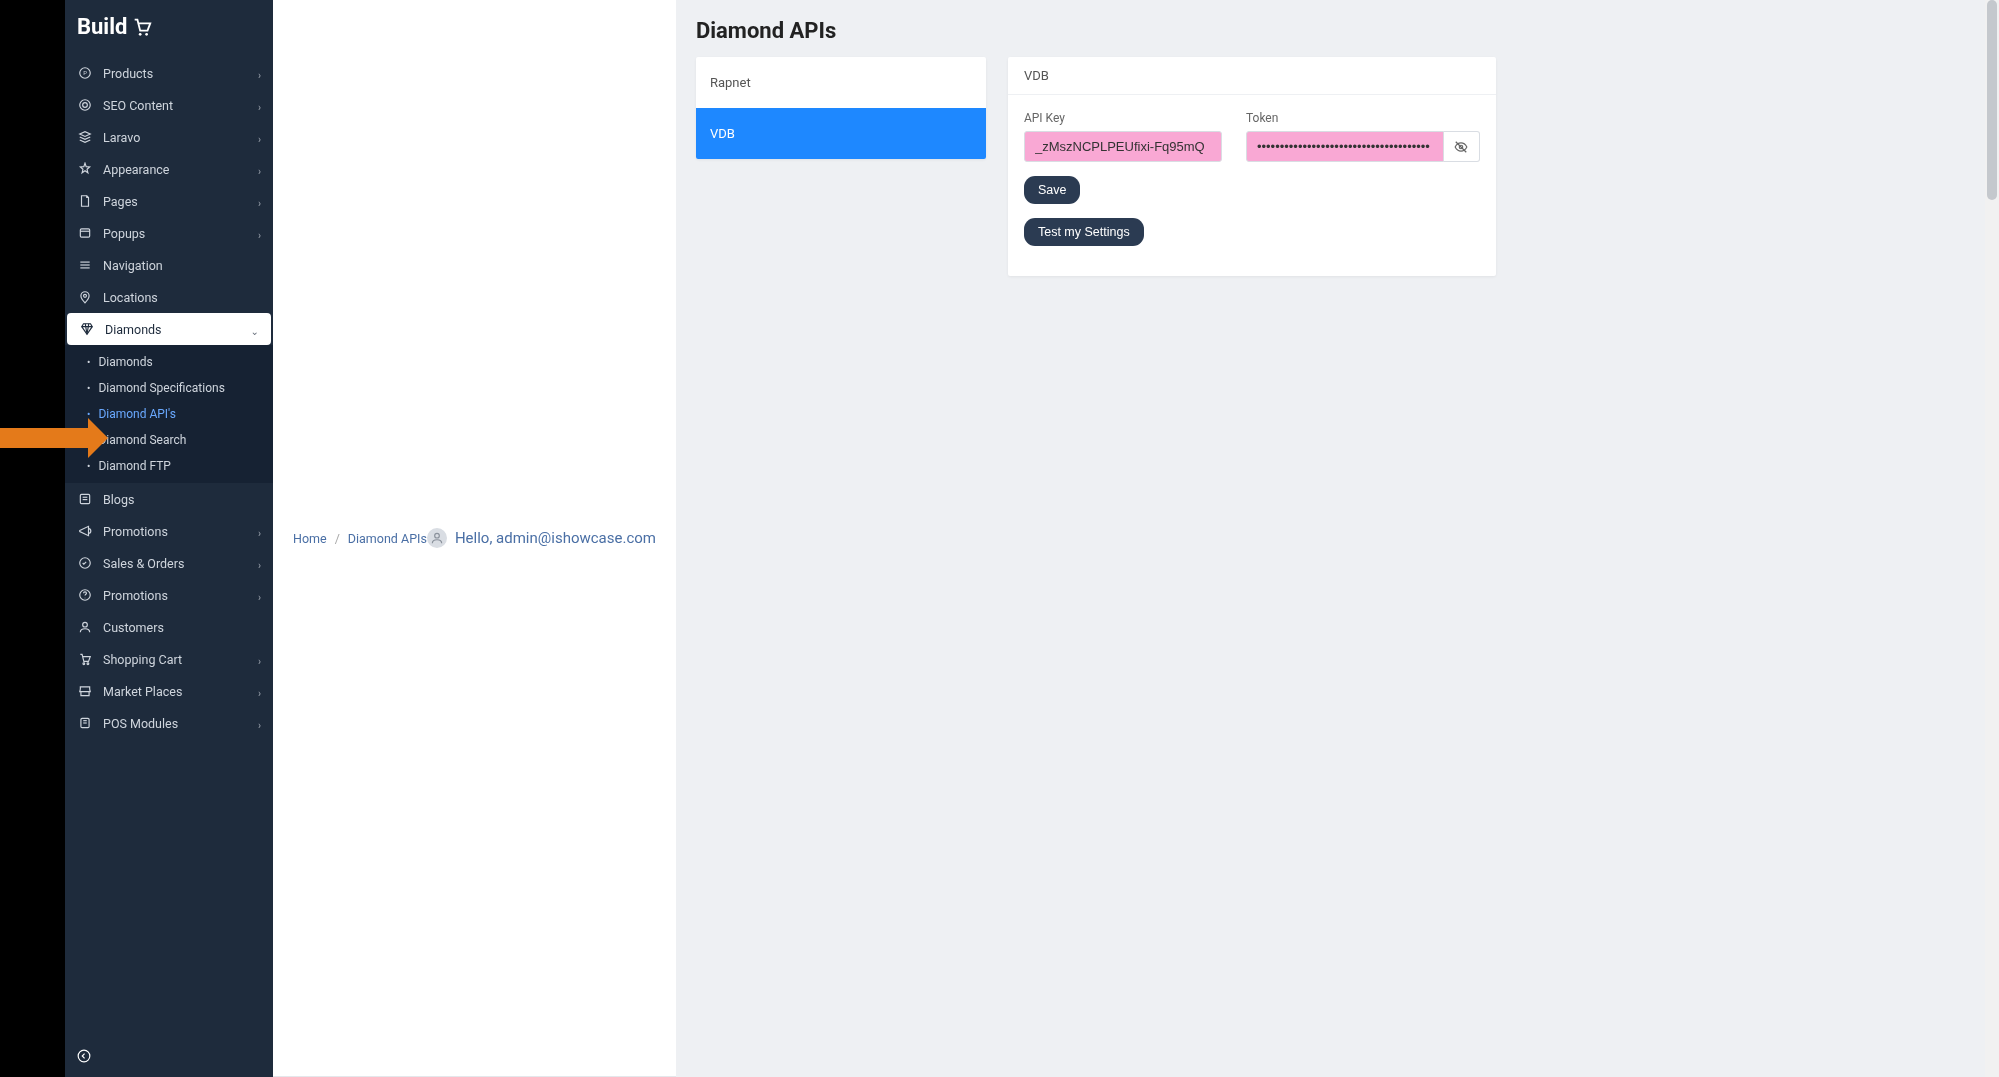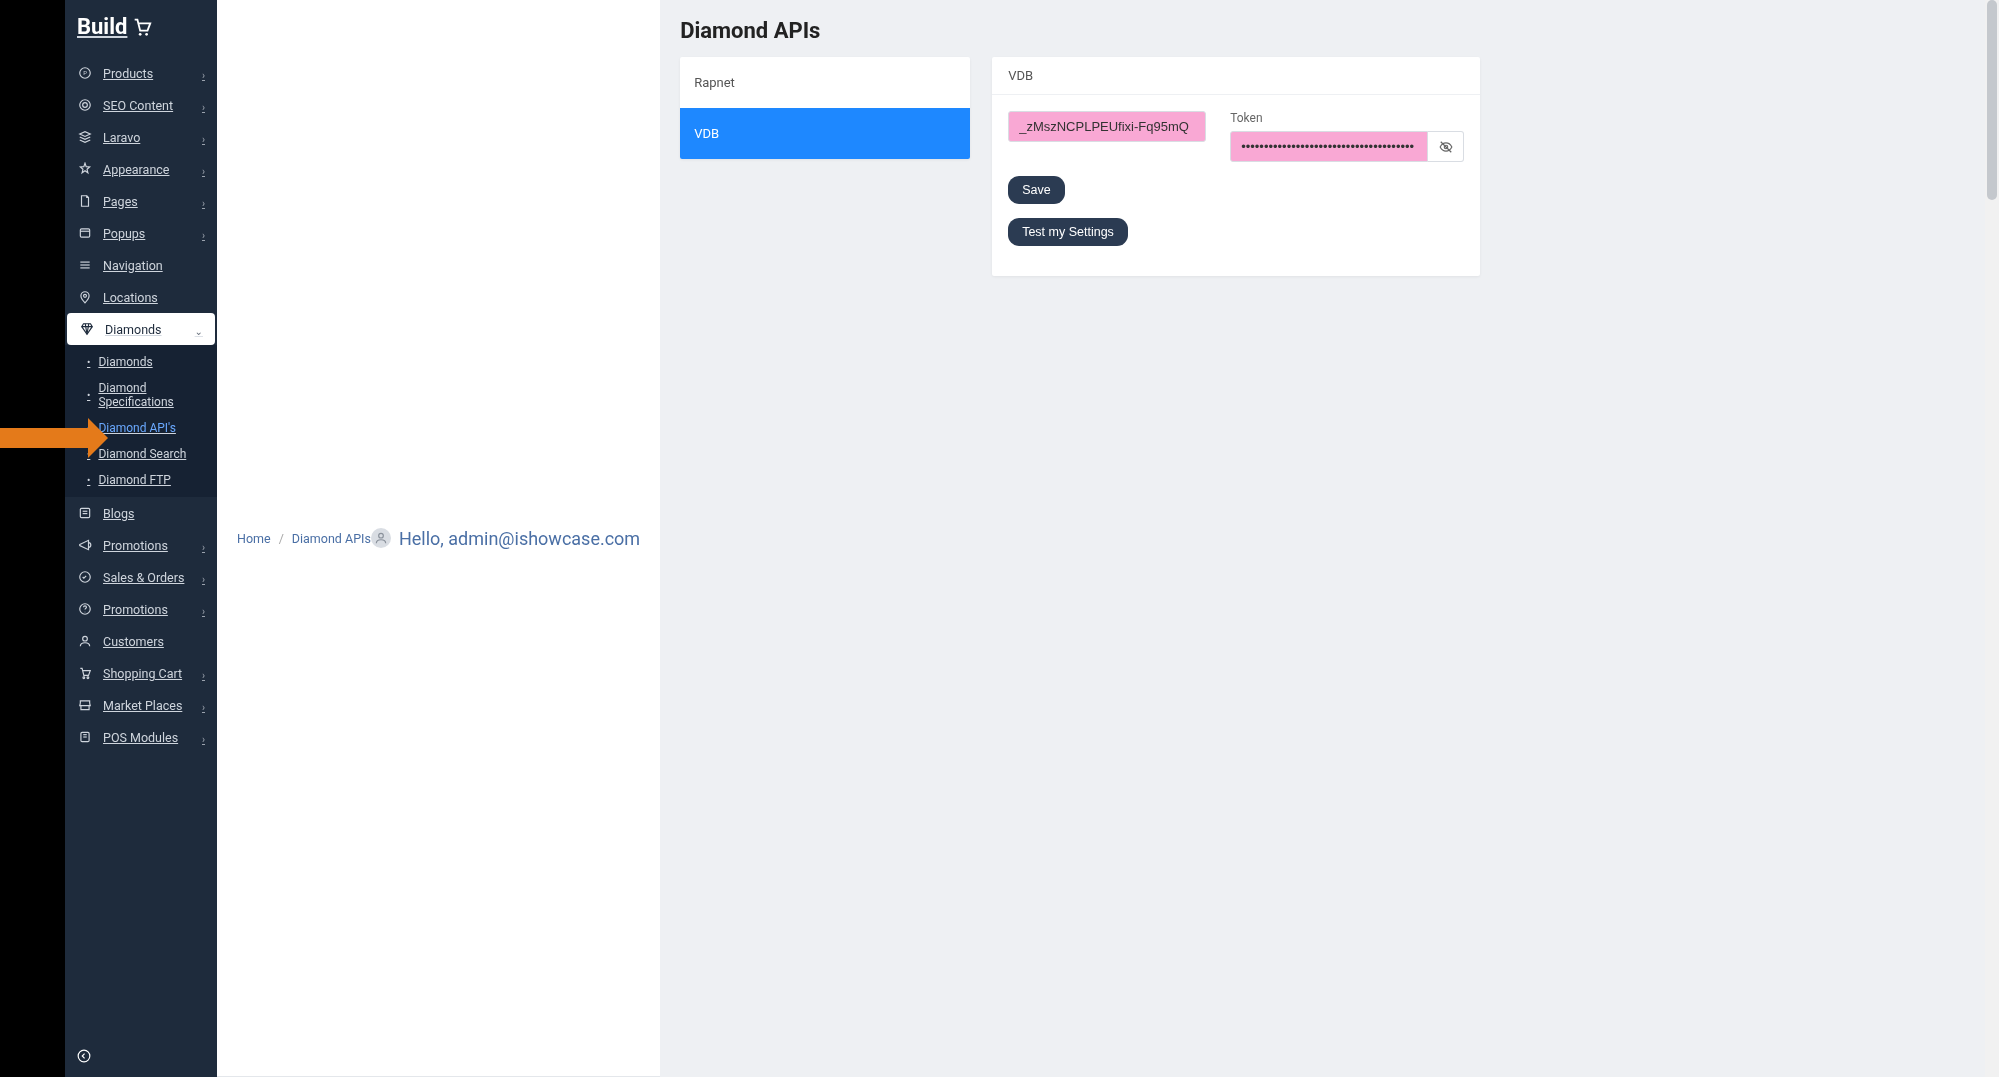--- a/index.html
+++ b/index.html
@@ -13,21 +13,21 @@
     background: #e47a1a;
   }
   .arrow-callout::after {
     content: ""; position: absolute; right: -20px; top: -10px;
     border-left: 20px solid #e47a1a;
     border-top: 20px solid transparent;
     border-bottom: 20px solid transparent;
   }
 
   
-  .sidebar { width: 152px; background: #1e2b3c; color: #cfd5dd; flex-shrink: 0; display: flex; flex-direction: column; text-decoration: underline; }
+  .sidebar { width: 208px; background: #1e2b3c; color: #cfd5dd; flex-shrink: 0; display: flex; flex-direction: column; }
   .logo { padding: 14px 12px 18px 12px; color: #fff; font-size: 22px; font-weight: 700; display: flex; align-items: center; gap: 4px; }
   .logo svg { width: 22px; height: 22px; }
   .nav { list-style: none; flex: 1; }
   .nav-item {
     display: flex; align-items: flex-end; padding: 8px 12px; cursor: pointer;
     font-size: 12.5px; color: #cfd5dd; position: relative;
   }
   .nav-item.active { background: #fff; color: #1e2b3c; border-radius: 4px; margin: 0 2px; }
   .nav-item .nav-icon { width: 16px; height: 16px; margin-right: 10px; display: inline-flex; align-items: center; justify-content: center; }
   .nav-item .nav-label { flex: 1; }
@@ -44,21 +44,21 @@
 
   
   .main { flex: 1; display: flex; min-width: 0; }
   .topbar {
     background: #fff; padding: 12px 20px; display: flex; align-items: center;
     border-bottom: 1px solid #e4e7eb;
   }
   .breadcrumb { display: flex; gap: 8px; font-size: 12.5px; color: #4a6fa5; }
   .breadcrumb .sep { color: #aaa; }
   .breadcrumb a { color: #4a6fa5; text-decoration: none; cursor: pointer; }
-  .topbar .user { margin-left: auto; display: flex; align-items: flex-start; gap: 8px; color: #4a6fa5; font-size: 18px; }
+  .topbar .user { margin-left: auto; display: flex; align-items: center; gap: 8px; color: #4a6fa5; font-size: 15px; }
   .avatar { width: 20px; height: 20px; border-radius: 50%; background: #d9dde3; display: inline-flex; align-items: center; justify-content: center; color: #8a919b; }
 
   .content { padding: 18px 20px; }
   .page-title { font-size: 22px; font-weight: 700; color: #222; margin-bottom: 14px; }
 
   .layout { display: flex; gap: 22px; align-items: flex-start; }
   .tabs-panel { width: 290px; background: #fff; border-radius: 2px; box-shadow: 0 1px 3px rgba(0,0,0,.06); overflow: hidden; flex-shrink:0; }
   .tab-item { padding: 18px 14px; font-size: 13px; color: #555; cursor: pointer; }
   .tab-item.active { background: #1e88ff; color: #fff; }
 
@@ -320,20 +320,21 @@
       <div class="tabs-panel" id="tabs-panel">
           <div class="tab-item">Rapnet</div>
           <div class="tab-item active">VDB</div>
         </div>
 
       <div class="form-panel">
         <div class="form-header">VDB</div>
         <div class="form-body">
           <div class="form-row">
             <div class="form-group">
+              <label class="form-label">API Key</label>
               <div class="input-wrap">
                 <input type="text" value="_zMszNCPLPEUfixi-Fq95mQ" style="">
               </div>
             </div>
             <div class="form-group">
               <label class="form-label">Token</label>
               <div class="input-wrap with-eye">
                 <input type="password" value="••••••••••••••••••••••••••••••••••••••" style="">
                 <button class="eye-btn" type="button">
                   <svg class="icon-svg" viewBox="0 0 24 24">

